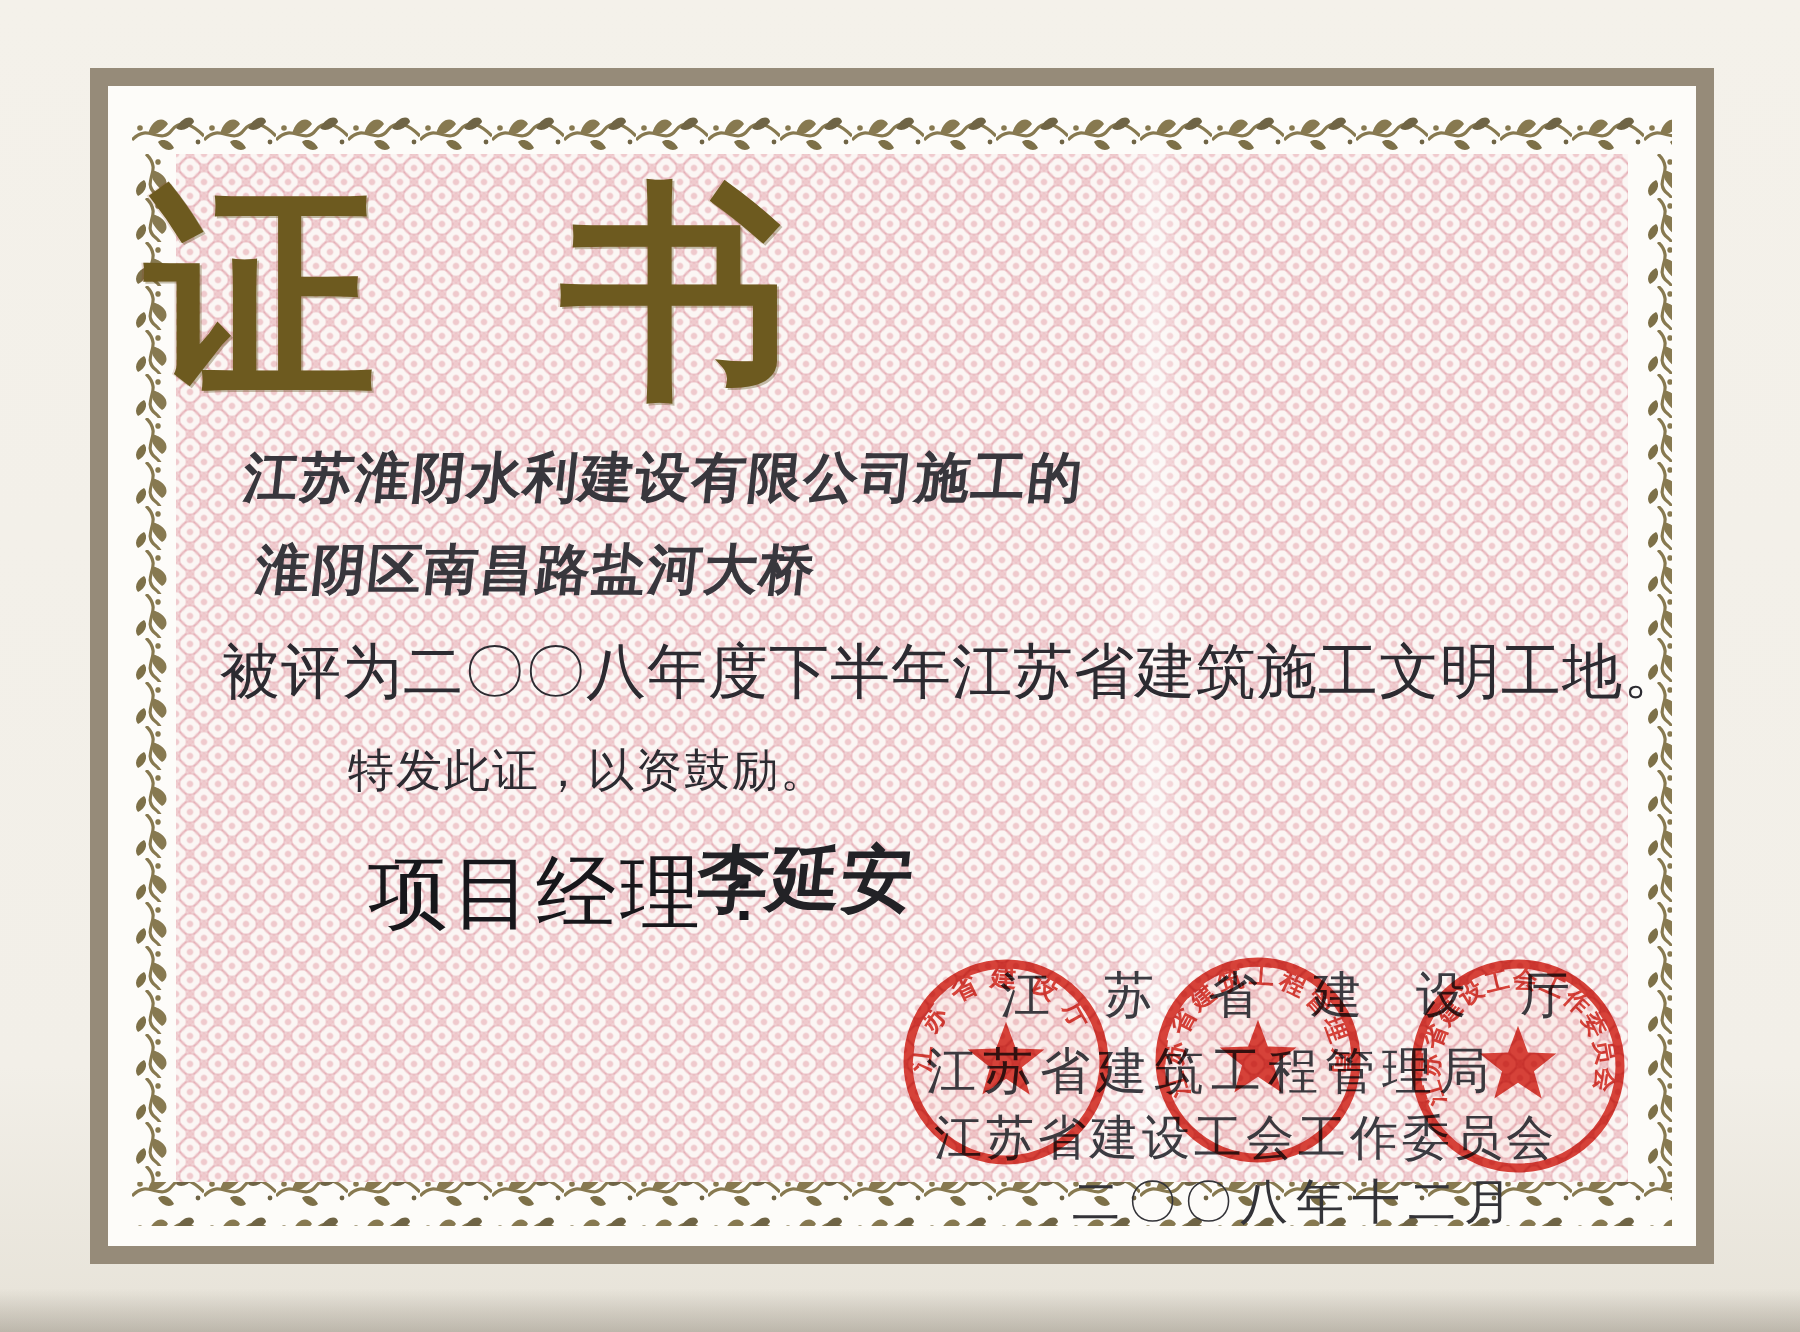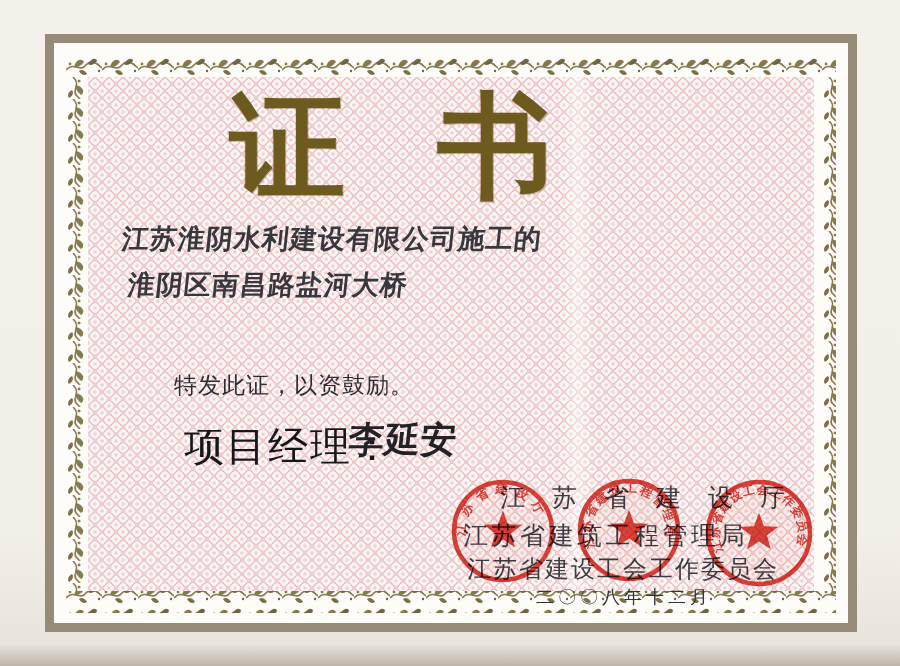--- a/index.html
+++ b/index.html
@@ -17,42 +17,42 @@
         background-color:#fbf6f4;
         background-image:
           radial-gradient(circle, rgba(219,140,152,0) 4.4px, rgba(219,140,152,.50) 5.2px, rgba(219,140,152,0) 6.2px),
           radial-gradient(circle, rgba(219,140,152,0) 4.4px, rgba(219,140,152,.38) 5.2px, rgba(219,140,152,0) 6.2px),
           radial-gradient(circle, rgba(224,148,158,.45) 1.2px, rgba(224,148,158,0) 2px);
         background-size:14px 14px,14px 14px,7px 7px;
         background-position:0 0,7px 7px,3.5px 3.5px;}
   .fold{position:absolute;left:560px;top:77px;width:34px;height:514px;
         background:linear-gradient(90deg,rgba(255,255,255,0),rgba(255,255,255,.4),rgba(255,255,255,0));}
   
-  .title{position:absolute;left:45px;top:88px;width:652px;text-align:center;
-         padding-left:40px;box-sizing:border-box;
+  .title{position:absolute;left:45px;top:88px;width:652px;text-align:left;
+         padding-left:28px;box-sizing:border-box;
          font-size:115px;line-height:1.05;font-weight:900;color:#6d5a1f;
          text-shadow:1px 1px 0 rgba(90,72,20,.35), -1px 0 0 rgba(140,60,30,.18);
          letter-spacing:0;}
   .title .gap{display:inline-block;width:92px;}
   
   .txt{position:absolute;color:#38373d;white-space:nowrap;}
   .hand{transform:skewX(-6deg);transform-origin:left bottom;font-weight:600;}
   .l1{left:120px;top:221px;font-size:27px;letter-spacing:1px;}
   .l2{left:126px;top:267px;font-size:27px;letter-spacing:1px;}
   .l3{left:110px;top:316px;font-size:30px;letter-spacing:0.5px;color:#2c2b31;}
   .l4{left:174px;top:370px;font-size:23px;letter-spacing:1px;color:#2c2b31;}
   .l5{left:184px;top:419px;font-size:40px;color:#17171b;
       font-family:"DejaVu Sans","Liberation Sans",sans-serif;font-weight:normal;letter-spacing:2px;}
   .l5name{left:346px;top:416px;font-size:36px;font-weight:bold;color:#222226;}
   
   .iss{position:absolute;color:#3b3b41;white-space:nowrap;font-weight:500;}
   .i0{left:500px;top:481px;font-size:25px;letter-spacing:27px;}
   .i1{left:463px;top:519px;font-size:25px;letter-spacing:3.5px;}
   .i2{left:467px;top:553px;font-size:24px;letter-spacing:2px;}
-  .date{left:536px;top:585px;font-size:18px;letter-spacing:4px;color:#333338;}
+  .date{left:536px;top:585px;font-size:24px;letter-spacing:4px;color:#333338;}
   
   .seal{position:absolute;mix-blend-mode:multiply;opacity:.93;}
   .seal text{fill:#d8352c;font-weight:bold;}
   .s1{left:445px;top:473px;}
   .s2{left:571px;top:472px;}
   .s3{left:699px;top:473px;}
   
   .shadow{position:absolute;left:0;bottom:0;width:900px;height:22px;
           background:linear-gradient(180deg,rgba(60,50,40,0),rgba(60,50,40,.18));}
 </style>
@@ -88,20 +88,21 @@
     <rect x="748" y="22" width="22" height="514" fill="url(#vineV)"></rect>
   </svg>
 
   <div class="pink"></div>
   <div class="fold"></div>
 
   <div class="title"><span>证</span><span class="gap"></span><span>书</span></div>
 
   <div class="txt hand l1">江苏淮阴水利建设有限公司施工的</div>
   <div class="txt hand l2">淮阴区南昌路盐河大桥</div>
+  <div class="txt l3">被评为二〇〇八年度下半年江苏省建筑施工文明工地。</div>
   <div class="txt l4">特发此证，以资鼓励。</div>
   <div class="txt l5">项目经理：</div>
   <div class="txt hand l5name">李延安</div>
 
   <div class="iss i0">江苏省建设厅</div>
   <div class="iss i1">江苏省建筑工程管理局</div>
   <div class="iss i2">江苏省建设工会工作委员会</div>
   <div class="iss date">二〇〇八年十二月</div>
 
   <svg class="seal s1" width="116" height="116" viewBox="-58 -58 116 116">

